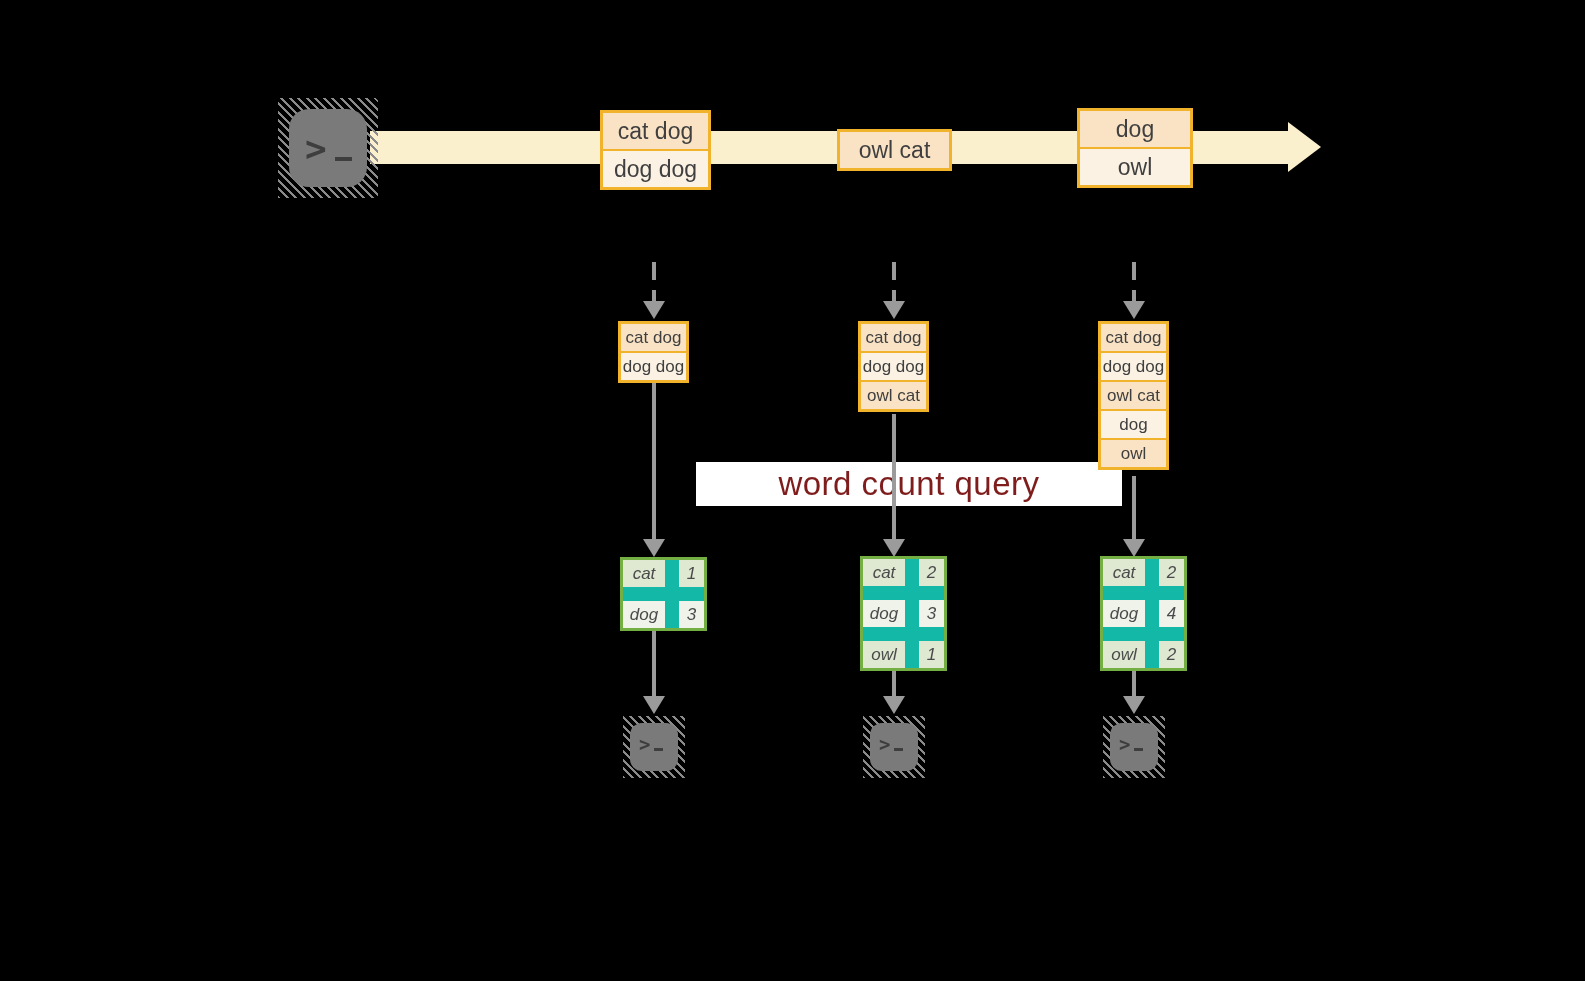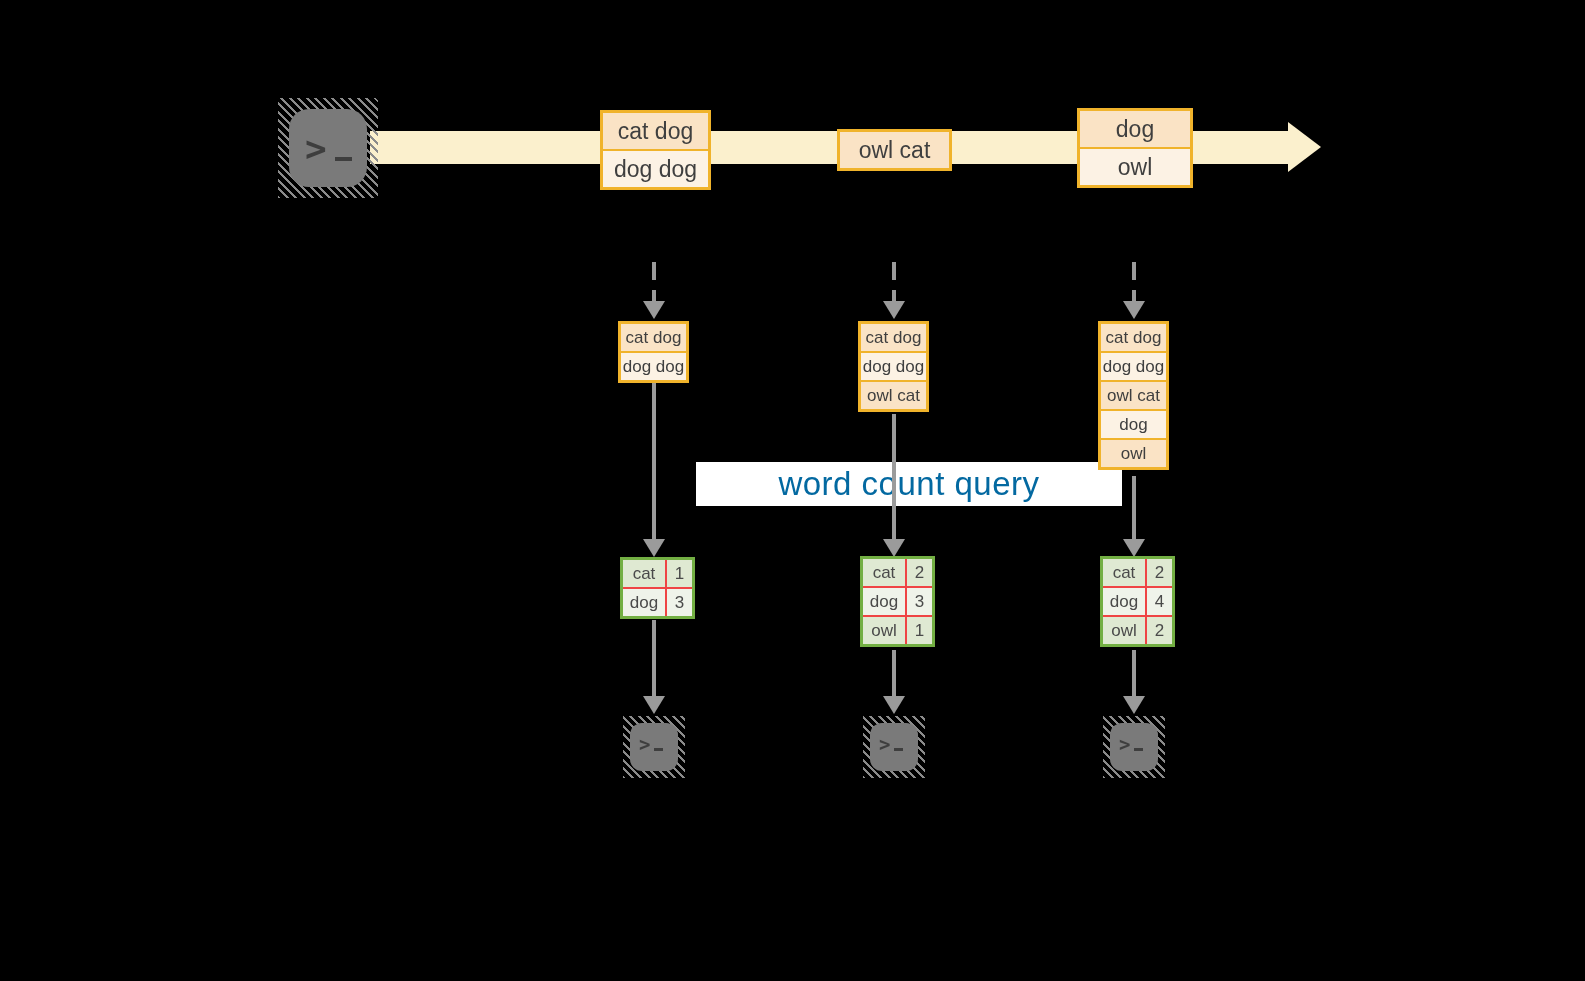--- a/index.html
+++ b/index.html
@@ -38,24 +38,24 @@
   .erow.sm{height:27px;font-size:17px;}
   
   .vline{position:absolute;width:4px;background:#9B9B9B;z-index:3;}
   .vdash{position:absolute;width:4px;z-index:3;
     background:repeating-linear-gradient(to bottom,#9B9B9B 0 18px,rgba(0,0,0,0) 18px 28px);}
   .tri{position:absolute;width:0;height:0;z-index:3;
     border-left:11px solid transparent;border-right:11px solid transparent;border-top:18px solid #9B9B9B;}
   
   .banner{position:absolute;left:696px;top:462px;width:426px;height:44px;background:#FFFFFF;z-index:2;
     display:flex;align-items:center;justify-content:center;}
-  .banner span{font-size:33px;font-weight:300;color:#0369a1;letter-spacing:0.5px;}
+  .banner span{font-size:33px;font-weight:300;color:#7f1d1d;letter-spacing:0.5px;}
   
-  .gtable{position:absolute;z-index:4;border:3px solid #73AF43;background:#ef4444;
-    display:grid;grid-template-columns:42px 25px;gap:2px;}
+  .gtable{position:absolute;z-index:4;border:3px solid #73AF43;background:#14b8a6;
+    display:grid;grid-template-columns:42px 25px;gap:14px;font-style:italic;}
   .gcell{display:flex;align-items:center;justify-content:center;height:27px;font-size:17px;color:#4a4a4a;}
   .gcell.dark{background:#DFE9D2;}
   .gcell.light{background:#EFF3EA;}
 </style>
 </head>
 <body>
 
 <div class="canvas">
 
   <div class="band"></div>

